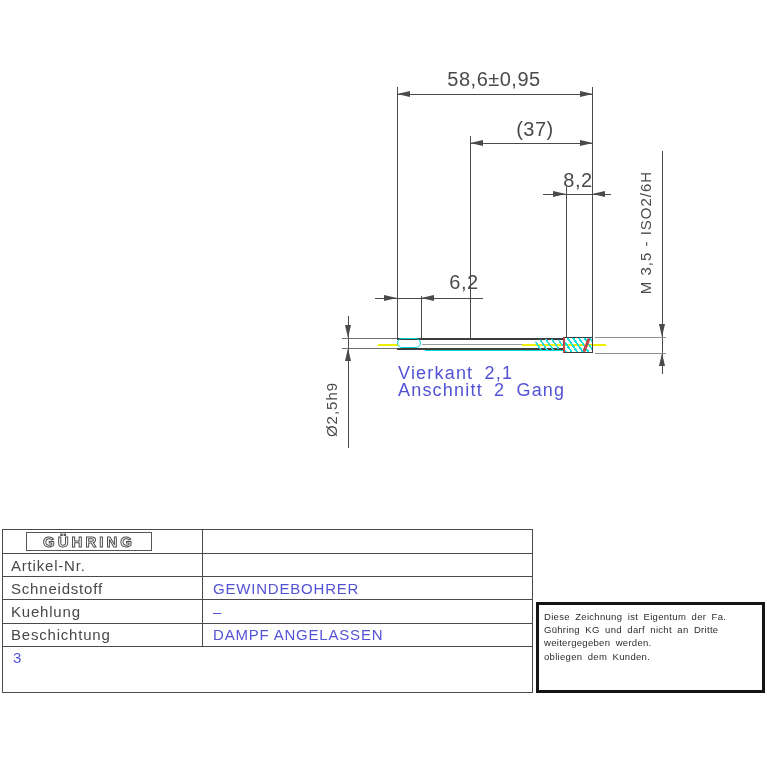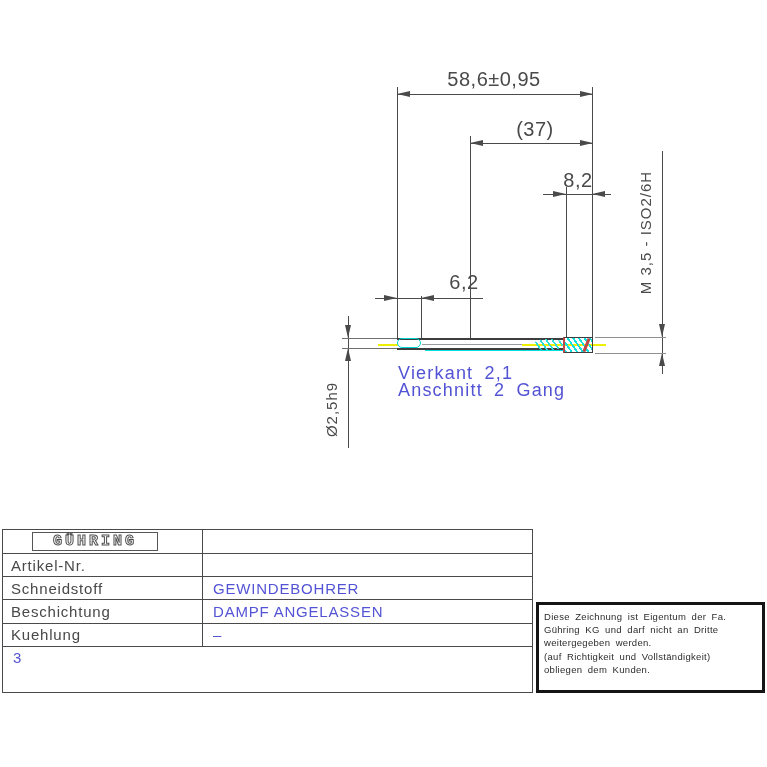--- a/index.html
+++ b/index.html
@@ -36,22 +36,22 @@
   .reddiag{position:absolute;left:585px;top:338px;width:2.5px;height:14px;background:#c24848;transform:rotate(22deg);}
   
   #titleblock{position:absolute;left:2px;top:529px;width:531px;height:164px;box-sizing:border-box;
               border:1.5px solid #4a4a4a;display:grid;grid-template-rows:repeat(7,1fr);}
   .trow{display:flex;border-top:1.5px solid #4a4a4a;min-height:0;}
   .trow:first-child{border-top:none;}
   .tlabel{width:200px;box-sizing:border-box;border-right:1.5px solid #4a4a4a;display:flex;align-items:center;
           padding-left:8px;color:#484848;font-size:15px;letter-spacing:.8px;}
   .tvalue{flex:1;display:flex;align-items:center;padding-left:10px;color:#5353d5;font-size:15px;
           letter-spacing:.8px;white-space:pre;}
-  .logobox{margin-left:29px;width:126px;height:19px;box-sizing:border-box;border:1.5px solid #565656;
-           display:flex;align-items:center;justify-content:center;font-family:Liberation Mono, monospace;}
+  .logobox{margin-left:23px;width:126px;height:19px;box-sizing:border-box;border:1.5px solid #565656;
+           display:flex;align-items:center;justify-content:center;}
   .logotxt{font-size:15px;font-weight:bold;letter-spacing:3px;color:#9a9a9a;}
   @supports ((-webkit-text-stroke:1px black)){
     .logotxt{color:#fff;-webkit-text-stroke:1px #4f4f4f;}
   }
   
   #notebox{position:absolute;left:536px;top:602px;width:229px;height:91px;box-sizing:border-box;
            border:3px solid #141414;background:#fff;padding:5px 2px 0 5px;}
   .noteline{font-size:9.5px;line-height:13.2px;color:#2c2c2c;letter-spacing:.3px;word-spacing:2.5px;white-space:nowrap;}
 </style>
 </head>
@@ -124,33 +124,32 @@
       <div class="tvalue"></div>
     </div>
     <div class="trow">
       <div class="tlabel">Artikel-Nr.</div>
     </div>
     <div class="trow">
       <div class="tlabel">Schneidstoff</div>
       <div class="tvalue">GEWINDEBOHRER</div>
     </div>
     <div class="trow">
+      <div class="tlabel">Kuehlung</div>
+      <div class="tvalue">–</div>
+    </div>
+    <div class="trow">
       <div class="tlabel">Beschichtung</div>
       <div class="tvalue">DAMPF ANGELASSEN</div>
-    </div>
-    <div class="trow">
-      <div class="tlabel">Kuehlung</div>
-      <div class="tvalue">–</div>
     </div>
     <div class="trow">
       <div class="tvalue">3</div>
     </div>
   </div>
 
   <div id="notebox">
     <div class="noteline">Diese Zeichnung ist Eigentum der Fa.</div>
     <div class="noteline">Gühring KG und darf nicht an Dritte</div>
     <div class="noteline">weitergegeben werden.</div>
-    <div class="noteline">(auf Richtigkeit und Vollständigkeit)</div>
     <div class="noteline">obliegen dem Kunden.</div>
   </div>
 
 </div>
 
 </body></html>

